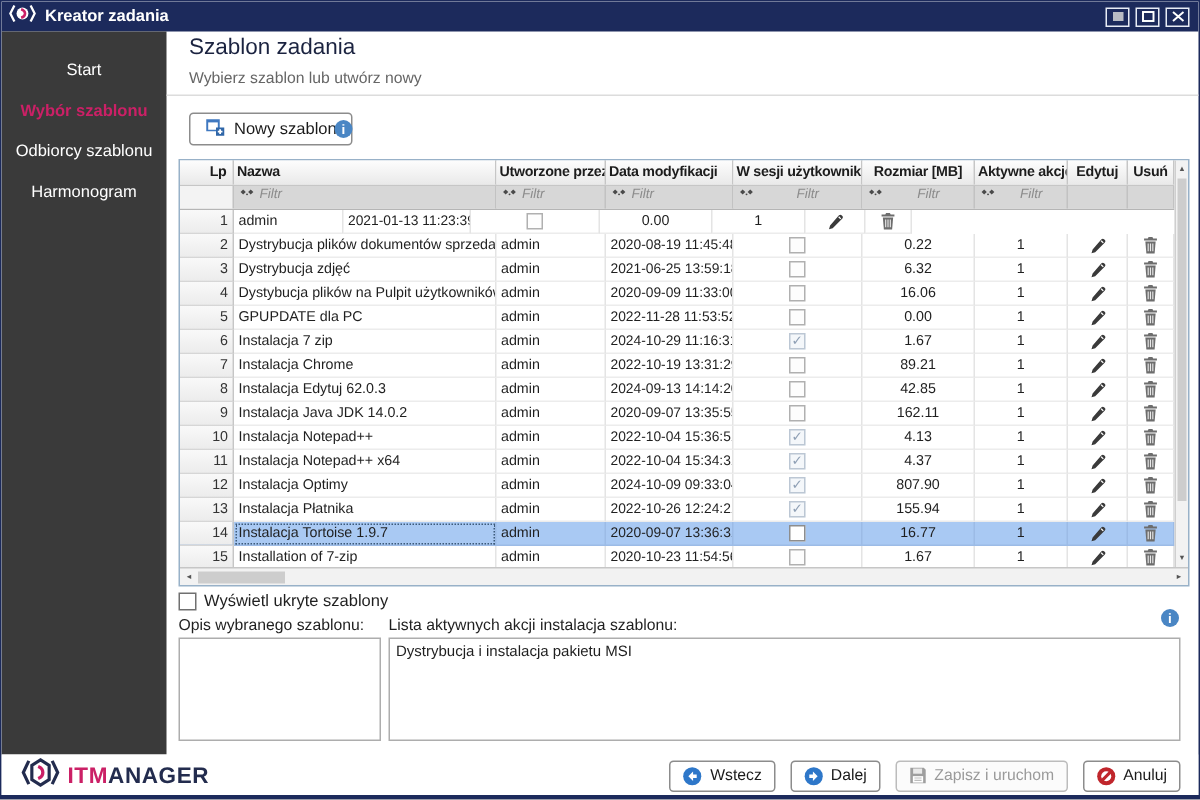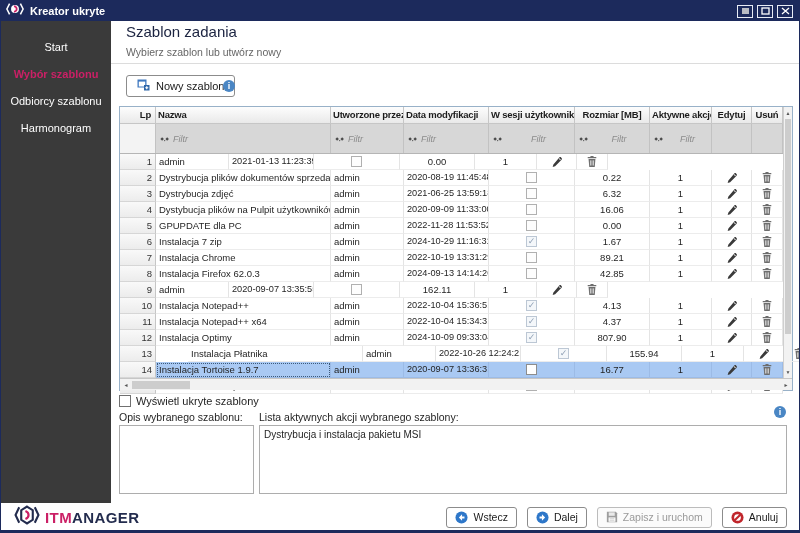--- a/index.html
+++ b/index.html
@@ -37,22 +37,22 @@
   
   .grid{position:absolute;left:118px;top:105px;width:674px;height:285px;border:1px solid #98b1c8;
     box-sizing:border-box;background:#fff;}
   .g-left{position:absolute;left:0;top:0;width:663px;}
   .g-head{display:flex;border-bottom:1px solid #c6c6c6;}
   .hc{box-sizing:border-box;height:16px;line-height:15px;background:linear-gradient(#fdfdfd,#e9e9e9);
     border-right:1px solid #c6c6c6;font-weight:bold;font-size:9.5px;letter-spacing:-0.2px;color:#1c1c1c;
     overflow:hidden;white-space:nowrap;padding:0 2px;flex:none;cursor:pointer;}
   .a-l{text-align:left;} .a-c{text-align:center;} .a-r{text-align:right;padding-right:4px;}
   .g-filter{display:flex;border-bottom:1px solid #b5b5b5;}
-  .fc{box-sizing:border-box;height:29px;background:#d7d7d7;border-right:1px solid #c2c2c2;
-    display:flex;align-items:center;gap:3px;padding:0 3px;flex:none;}
+  .fc{box-sizing:border-box;height:15px;background:#d7d7d7;border-right:1px solid #c2c2c2;
+    display:flex;align-items:flex-start;gap:3px;padding:0 3px;flex:none;}
   .fc.first{background:#f3f3f3;}
   .ftxt{font-style:italic;color:#8b8b8b;font-size:9px;}
   .ftxt.cen{flex:1;text-align:center;}
   .g-rows{}
   .row{display:flex;height:16px;background:#fff;cursor:pointer;}
   .row.sel{background:var(--selection);}
   .dc{box-sizing:border-box;height:16px;line-height:15px;border-right:1px solid #e4e4e4;
     border-bottom:1px solid #ececec;font-size:9.5px;color:#1f1f1f;overflow:hidden;white-space:nowrap;
     padding:0 3px;flex:none;}
   .dc.cen{display:flex;align-items:center;justify-content:center;padding:0;}
@@ -103,21 +103,21 @@
 
   <div class="titlebar">
     <span>
       <svg width="18" height="14" viewBox="0 0 20 14">
         <path d="M4 1 1 7l3 6" stroke="#fff" stroke-width="1.7" fill="none"></path>
         <path d="M16 1l3 6-3 6" stroke="#fff" stroke-width="1.7" fill="none"></path>
         <circle cx="10" cy="7" r="4.4" fill="#fff"></circle>
         <path d="M9 3.8c1.9.6 2.9 1.7 2.9 3.2S10.9 9.6 9 10.2" stroke="#cb2066" stroke-width="1.9" fill="none"></path>
       </svg>
     </span>
-    <span class="tb-title">Kreator ukryte</span>
+    <span class="tb-title">Kreator zadania</span>
     <div class="tb-controls">
       <span class="tb-btn">
         <svg width="9" height="8" viewBox="0 0 9 8">
             <rect x="1" y="1" width="7" height="6" fill="#b9bcc4"></rect>
           </svg>
       </span>
       <span class="tb-btn">
         <svg width="9" height="8" viewBox="0 0 9 8">
             <rect x="1" y="1" width="7" height="6" fill="none" stroke="#fff" stroke-width="1.3"></rect>
           </svg>
@@ -383,21 +383,21 @@
             <div class="dc cen" style="width: 31px;">
               <svg width="12" height="13" viewBox="0 0 14 15">
                 <path fill="#6d6d6d" d="M5.5 1h3l.6 1.2H12v1.6H2V2.2h2.9z"></path>
                 <path fill="#6d6d6d" d="M3 4.6h8l-.8 9.4H3.8z"></path>
                 <path d="M5.2 6.2v6M7 6.2v6M8.8 6.2v6" stroke="#e9e9e9" stroke-width="0.9" fill="none"></path>
               </svg>
             </div>
           </div>
           <div class="row">
             <div class="dc a-r rowhead" style="width: 36px;">8</div>
-            <div class="dc a-l" style="width: 175px;">Instalacja Firefox 62.0.3</div>
+            <div class="dc a-l" style="width: 175px;">Instalacja Edytuj 62.0.3</div>
             <div class="dc a-l" style="width: 73px;">admin</div>
             <div class="dc a-l datec" style="width: 85px;">2024-09-13 14:14:20</div>
             <div class="dc cen" style="width: 86px;">
               <span class="cb"></span>
             </div>
             <div class="dc cen" style="width: 75px;">42.85</div>
             <div class="dc cen" style="width: 62px;">1</div>
             <div class="dc cen" style="width: 40px;">
               <svg width="12" height="12" viewBox="0 0 16 16">
                 <path fill="#3a3a3a" d="M11.1 1.9c.6-.6 1.7-.6 2.3 0l.7.7c.6.6.6 1.7 0 2.3l-8.6 8.6-3.3 1 1-3.3z"></path>
@@ -407,20 +407,21 @@
             <div class="dc cen" style="width: 31px;">
               <svg width="12" height="13" viewBox="0 0 14 15">
                 <path fill="#6d6d6d" d="M5.5 1h3l.6 1.2H12v1.6H2V2.2h2.9z"></path>
                 <path fill="#6d6d6d" d="M3 4.6h8l-.8 9.4H3.8z"></path>
                 <path d="M5.2 6.2v6M7 6.2v6M8.8 6.2v6" stroke="#e9e9e9" stroke-width="0.9" fill="none"></path>
               </svg>
             </div>
           </div>
           <div class="row">
             <div class="dc a-r rowhead" style="width: 36px;">9</div>
+            <div class="dc a-l" style="width: 175px;">Instalacja Java JDK 14.0.2</div>
             <div class="dc a-l" style="width: 73px;">admin</div>
             <div class="dc a-l datec" style="width: 85px;">2020-09-07 13:35:55</div>
             <div class="dc cen" style="width: 86px;">
               <span class="cb"></span>
             </div>
             <div class="dc cen" style="width: 75px;">162.11</div>
             <div class="dc cen" style="width: 62px;">1</div>
             <div class="dc cen" style="width: 40px;">
               <svg width="12" height="12" viewBox="0 0 16 16">
                 <path fill="#3a3a3a" d="M11.1 1.9c.6-.6 1.7-.6 2.3 0l.7.7c.6.6.6 1.7 0 2.3l-8.6 8.6-3.3 1 1-3.3z"></path>
@@ -502,21 +503,21 @@
             <div class="dc cen" style="width: 31px;">
               <svg width="12" height="13" viewBox="0 0 14 15">
                 <path fill="#6d6d6d" d="M5.5 1h3l.6 1.2H12v1.6H2V2.2h2.9z"></path>
                 <path fill="#6d6d6d" d="M3 4.6h8l-.8 9.4H3.8z"></path>
                 <path d="M5.2 6.2v6M7 6.2v6M8.8 6.2v6" stroke="#e9e9e9" stroke-width="0.9" fill="none"></path>
               </svg>
             </div>
           </div>
           <div class="row">
             <div class="dc a-r rowhead" style="width: 36px;">13</div>
-            <div class="dc a-l" style="width: 175px; margin-left: 32px;">Instalacja Płatnika</div>
+            <div class="dc a-l" style="width: 175px;">Instalacja Płatnika</div>
             <div class="dc a-l" style="width: 73px;">admin</div>
             <div class="dc a-l datec" style="width: 85px;">2022-10-26 12:24:21</div>
             <div class="dc cen" style="width: 86px;">
               <span class="cb on">✓</span>
             </div>
             <div class="dc cen" style="width: 75px;">155.94</div>
             <div class="dc cen" style="width: 62px;">1</div>
             <div class="dc cen" style="width: 40px;">
               <svg width="12" height="12" viewBox="0 0 16 16">
                 <path fill="#3a3a3a" d="M11.1 1.9c.6-.6 1.7-.6 2.3 0l.7.7c.6.6.6 1.7 0 2.3l-8.6 8.6-3.3 1 1-3.3z"></path>
@@ -594,21 +595,21 @@
       <div class="hs-right">►</div>
     </div>
   </div>
 
   <label class="chk">
     <span class="box"></span>
     <span>Wyświetl ukryte szablony</span>
   </label>
 
   <div class="field-label lbl-desc">Opis wybranego szablonu:</div>
-  <div class="field-label lbl-actions">Lista aktywnych akcji wybranego szablony:</div>
+  <div class="field-label lbl-actions">Lista aktywnych akcji instalacja szablonu:</div>
   <div class="tbox box-desc"></div>
   <div class="tbox box-actions">Dystrybucja i instalacja pakietu MSI</div>
   <span class="info info-2"></span>
 
   <div class="footer">
     <div class="brand">
       <span>
         <svg width="28" height="22" viewBox="0 0 30 24">
           <path d="M6.5 3.5 2.5 12l4 8.5" stroke="#232c4e" stroke-width="2.3" fill="none"></path>
           <path d="M23.5 3.5l4 8.5-4 8.5" stroke="#232c4e" stroke-width="2.3" fill="none"></path>

